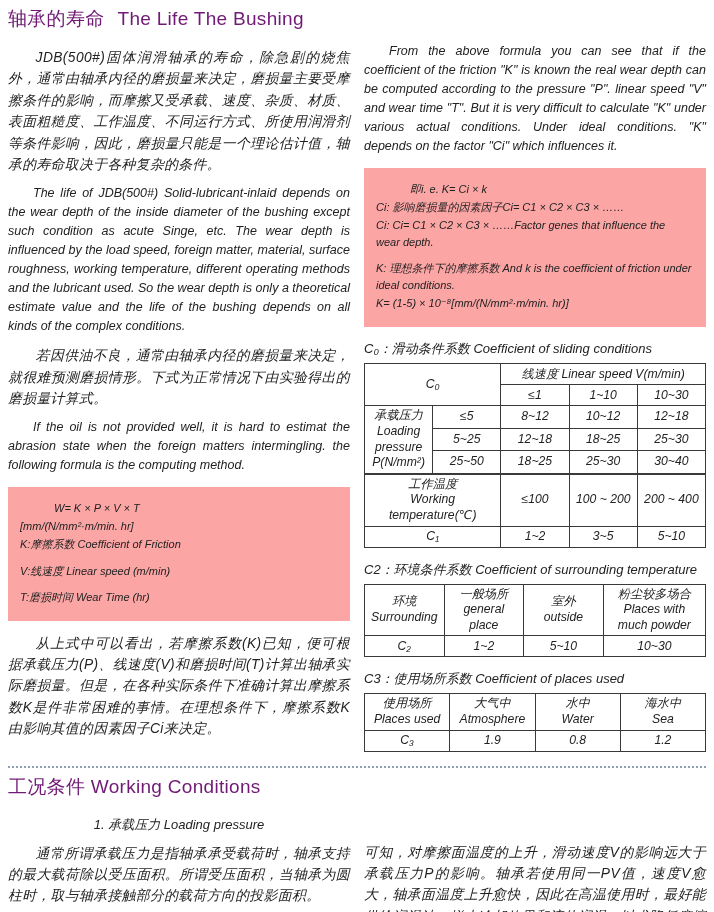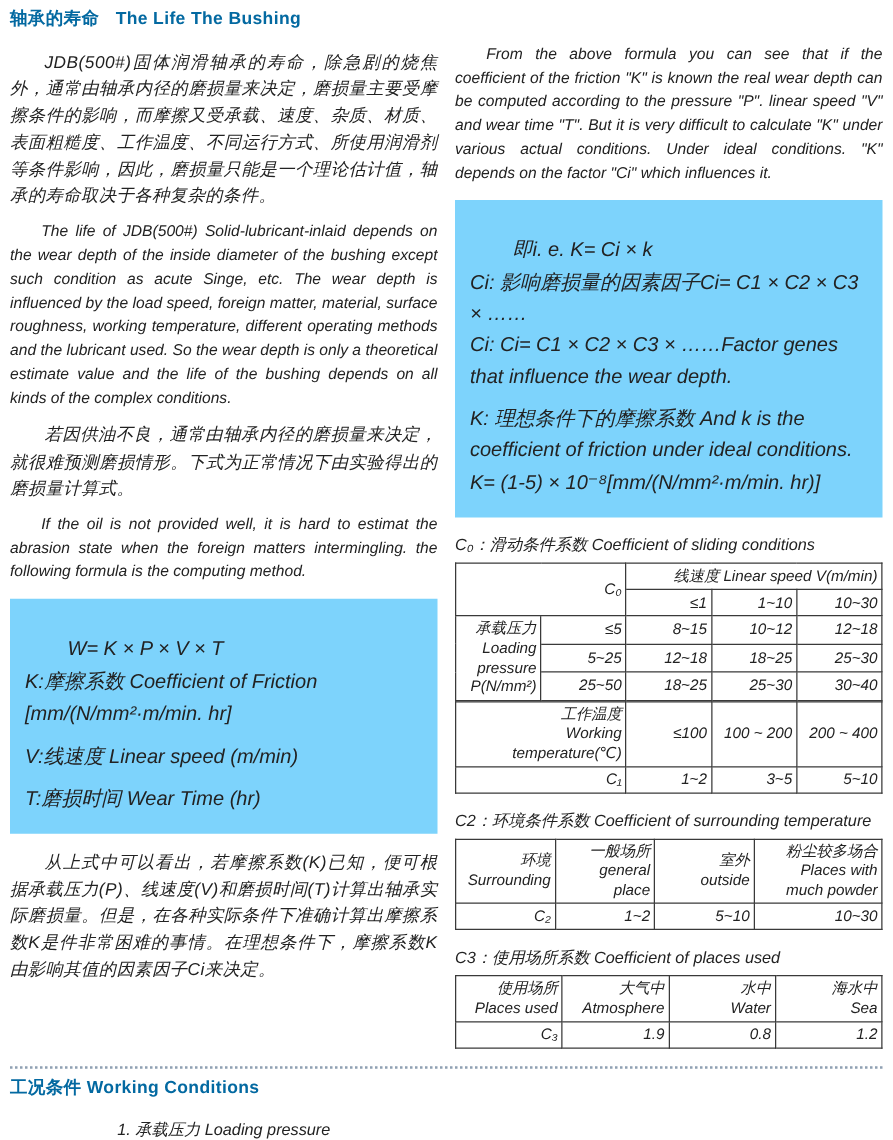--- a/index.html
+++ b/index.html
@@ -6,34 +6,34 @@
   html,body { margin:0; padding:0; }
   body {
     width:714px; height:912px; overflow:hidden;
     background:#ffffff; color:#222;
     font-family:"Liberation Sans","DejaVu Sans",sans-serif;
   }
   .page { padding:4px 8px 0; }
   .cols { display:flex; gap:14px; }
   .col { flex:0 0 342px; width:342px;font-style:italic; }
 
-  .title { color:#0369a1; font-size:14px; font-weight:700; margin:2px 0 6px; letter-spacing:0.3px; }
+  .title { color:#701a75; font-size:19px; font-weight:400; margin:2px 0 6px; letter-spacing:0.3px; }
   .title .en-part { margin-left:13px; }
 
   .zh { font-size:13.8px; line-height:1.55; text-align:justify; text-indent:2em; margin:9px 0; letter-spacing:0.4px; }
   .en { font-size:12.5px; line-height:1.52; text-align:justify; text-indent:2em; margin:9px 0; }
   .noindent { text-indent:0; }
 
-  .gray-box { background:#7dd3fc; padding:28px 14px 14px 12px; margin:12px 0; font-size:16px; color:#222; }
+  .gray-box { background:#fca5a5; padding:12px 14px 14px 12px; margin:12px 0; font-size:11px; color:#222; }
   .fline { margin:1px 0; line-height:1.55; }
   .fgroup { margin-top:9px; }
   .lead-indent { padding-left:34px; }
 
   .tcaption { font-size:13px; margin:13px 0 5px; }
-  table.data { border-collapse:collapse; width:100%; text-align:right; font-size:12.2px; table-layout:fixed; }
+  table.data { border-collapse:collapse; width:100%; text-align:center; font-size:12.2px; table-layout:fixed; }
   table.data td { border:1px solid #3a3a3a; padding:2px 3px; white-space:pre-line; line-height:1.28; vertical-align:middle; height:21px; }
 
   .divider { border:none; border-top:2px dotted #8fa0b2; margin:14px 0 6px; height:0; }
 
   .sub-h { font-size:13px; margin:10px 0 2px;text-align:center; }
   .rcol-offset { padding-top:36px; }
 </style>
 </head>
 <body>
 
@@ -46,22 +46,22 @@
   <div class="cols">
 
     <div class="col">
       <p class="zh">JDB(500#)固体润滑轴承的寿命，除急剧的烧焦外，通常由轴承内径的磨损量来决定，磨损量主要受摩擦条件的影响，而摩擦又受承载、速度、杂质、材质、表面粗糙度、工作温度、不同运行方式、所使用润滑剂等条件影响，因此，磨损量只能是一个理论估计值，轴承的寿命取决于各种复杂的条件。</p>
       <p class="en">The life of JDB(500#) Solid-lubricant-inlaid depends on the wear depth of the inside diameter of the bushing except such condition as acute Singe, etc. The wear depth is influenced by the load speed, foreign matter, material, surface roughness, working temperature, different operating methods and the lubricant used. So the wear depth is only a theoretical estimate value and the life of the bushing depends on all kinds of the complex conditions.</p>
       <p class="zh">若因供油不良，通常由轴承内径的磨损量来决定，就很难预测磨损情形。下式为正常情况下由实验得出的磨损量计算式。</p>
       <p class="en">If the oil is not provided well, it is hard to estimat the abrasion state when the foreign matters intermingling. the following formula is the computing method.</p>
 
       <div class="gray-box">
         <div class="fline lead-indent">W= K × P × V × T</div>
+        <div class="fline">[mm/(N/mm²·m/min. hr]</div>
         <div class="fline">K:摩擦系数 Coefficient of Friction</div>
-        <div class="fline">[mm/(N/mm²·m/min. hr]</div>
         <div class="fline fgroup">V:线速度 Linear speed (m/min)</div>
         <div class="fline fgroup">T:磨损时间 Wear Time (hr)</div>
       </div>
 
       <p class="zh">从上式中可以看出，若摩擦系数(K)已知，便可根据承载压力(P)、线速度(V)和磨损时间(T)计算出轴承实际磨损量。但是，在各种实际条件下准确计算出摩擦系数K是件非常困难的事情。在理想条件下，摩擦系数K由影响其值的因素因子Ci来决定。</p>
     </div>
 
     <div class="col">
       <p class="en" style="margin-top:4px;">From the above formula you can see that if the coefficient of the friction "K" is known the real wear depth can be computed according to the pressure "P". linear speed "V" and wear time "T". But it is very difficult to calculate "K" under various actual conditions. Under ideal conditions. "K" depends on the factor "Ci" which influences it.</p>
 
@@ -84,21 +84,21 @@
           <td>≤1</td>
           <td>1~10</td>
           <td>10~30</td>
         </tr>
         <tr>
           <td rowspan="3">承载压力
 Loading
 pressure
 P(N/mm²)</td>
           <td>≤5</td>
-          <td>8~15</td>
+          <td>8~12</td>
           <td>10~12</td>
           <td>12~18</td>
         </tr>
         <tr>
           <td>5~25</td>
           <td>12~18</td>
           <td>18~25</td>
           <td>25~30</td>
         </tr>
         <tr>

